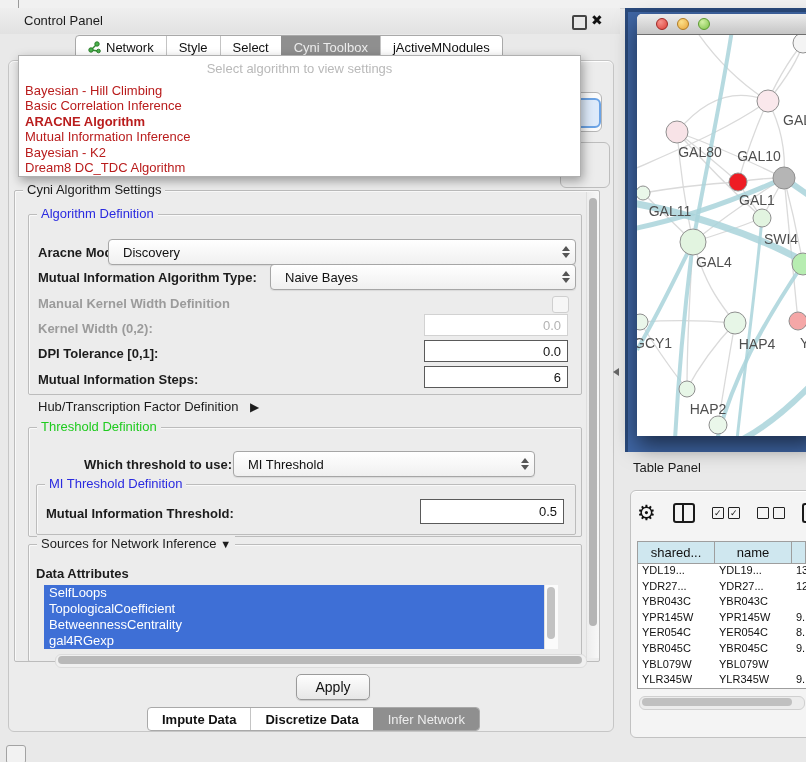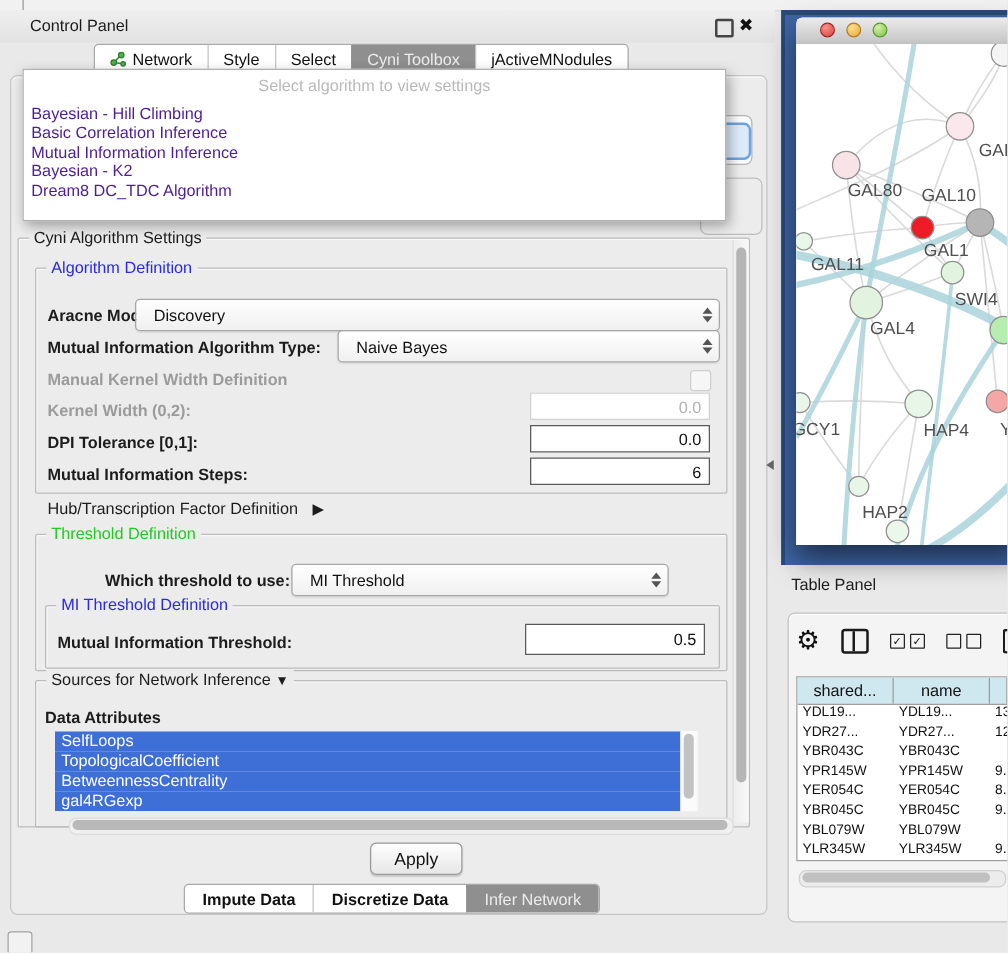--- a/index.html
+++ b/index.html
@@ -70,21 +70,21 @@
   .btab{display:flex;align-items:center;padding:0 14px;font-size:13px;font-weight:bold;color:#111;border-left:1px solid #c4c4c4;}
   .btab:first-child{border-left:none;}
   .btab.active{background:#8f8f8f;color:#ededed;border-left-color:#8f8f8f;font-weight:normal;}
 
   .mini-btn{left:6px;top:745px;width:18px;height:17px;border:1px solid #a3a3a3;border-radius:3px;background:#f2f2f2;}
 
   
   .popup{left:18px;top:55px;width:561px;height:120px;background:#fff;border:1px solid #b0b0b0;box-shadow:2px 4px 10px rgba(0,0,0,.35);z-index:30;}
   .popup-placeholder{text-align:center;font-size:13px;color:#b9b9b9;padding-top:5px;}
   .popup-items{position:absolute;left:6px;top:27px;right:6px;}
-  .popup-item{font-size:13px;color:#4c1d95;height:15.4px;line-height:15.4px;white-space:nowrap;}
+  .popup-item{font-size:13px;color:#b91c1c;height:15.4px;line-height:15.4px;white-space:nowrap;}
   .popup-item.selected{font-weight:bold;}
 
   
   .frag-combo{left:556px;top:92px;width:44px;height:38px;border:1px solid #b5b5b5;border-radius:6px;background:#fbfbfb;z-index:5;}
   .frag-blue{position:absolute;left:18px;top:5px;width:22px;height:26px;border:2px solid #6ba3e5;border-radius:6px;background:#ddeafa;}
   .frag-group{left:560px;top:142px;width:48px;height:44px;border:1px solid #bdbdbd;border-radius:6px;background:#ececec;z-index:5;}
 
   
   .net-desktop{left:625px;top:8px;width:181px;height:444px;background:#3f66a5;box-shadow:inset 3px 4px 0 #2a4a7c;}
   .sash-arrow{left:613px;top:368px;width:0;height:0;border-top:4px solid transparent;border-bottom:4px solid transparent;border-right:6px solid #666;}
@@ -162,20 +162,21 @@
   <div class="abs frag-combo">
     <div class="frag-blue"></div>
   </div>
   <div class="abs frag-group"></div>
 
   <div class="abs popup">
     <div class="popup-placeholder">Select algorithm to view settings</div>
     <div class="popup-items">
       <div class="popup-item">Bayesian - Hill Climbing</div>
       <div class="popup-item">Basic Correlation Inference</div>
+      <div class="popup-item selected">ARACNE Algorithm</div>
       <div class="popup-item">Mutual Information Inference</div>
       <div class="popup-item">Bayesian - K2</div>
       <div class="popup-item">Dream8 DC_TDC Algorithm</div>
     </div>
   </div>
 
   <div class="group" style="left:14px;top:190px;width:584px;height:470px;">
     <span class="legend black" style="left:8px;">Cyni Algorithm Settings</span>
   </div>
   <div class="abs vscroll">

